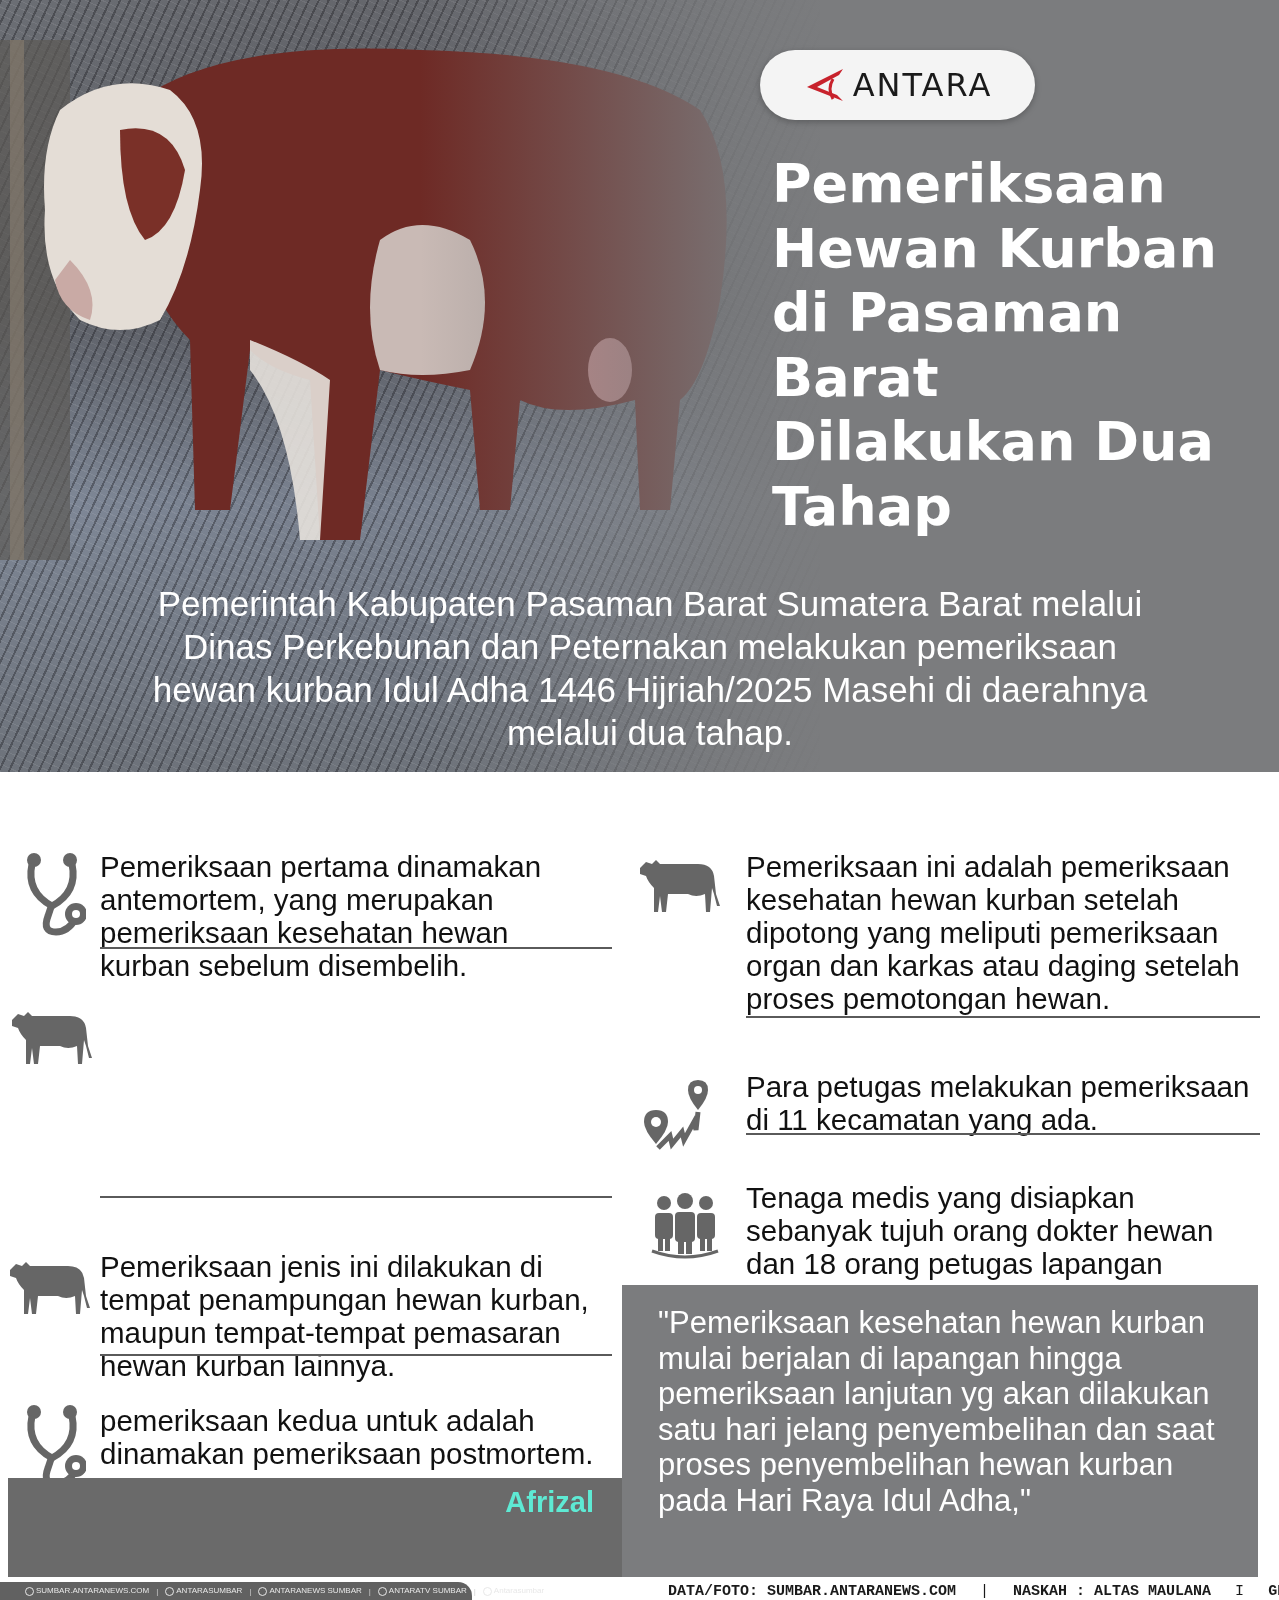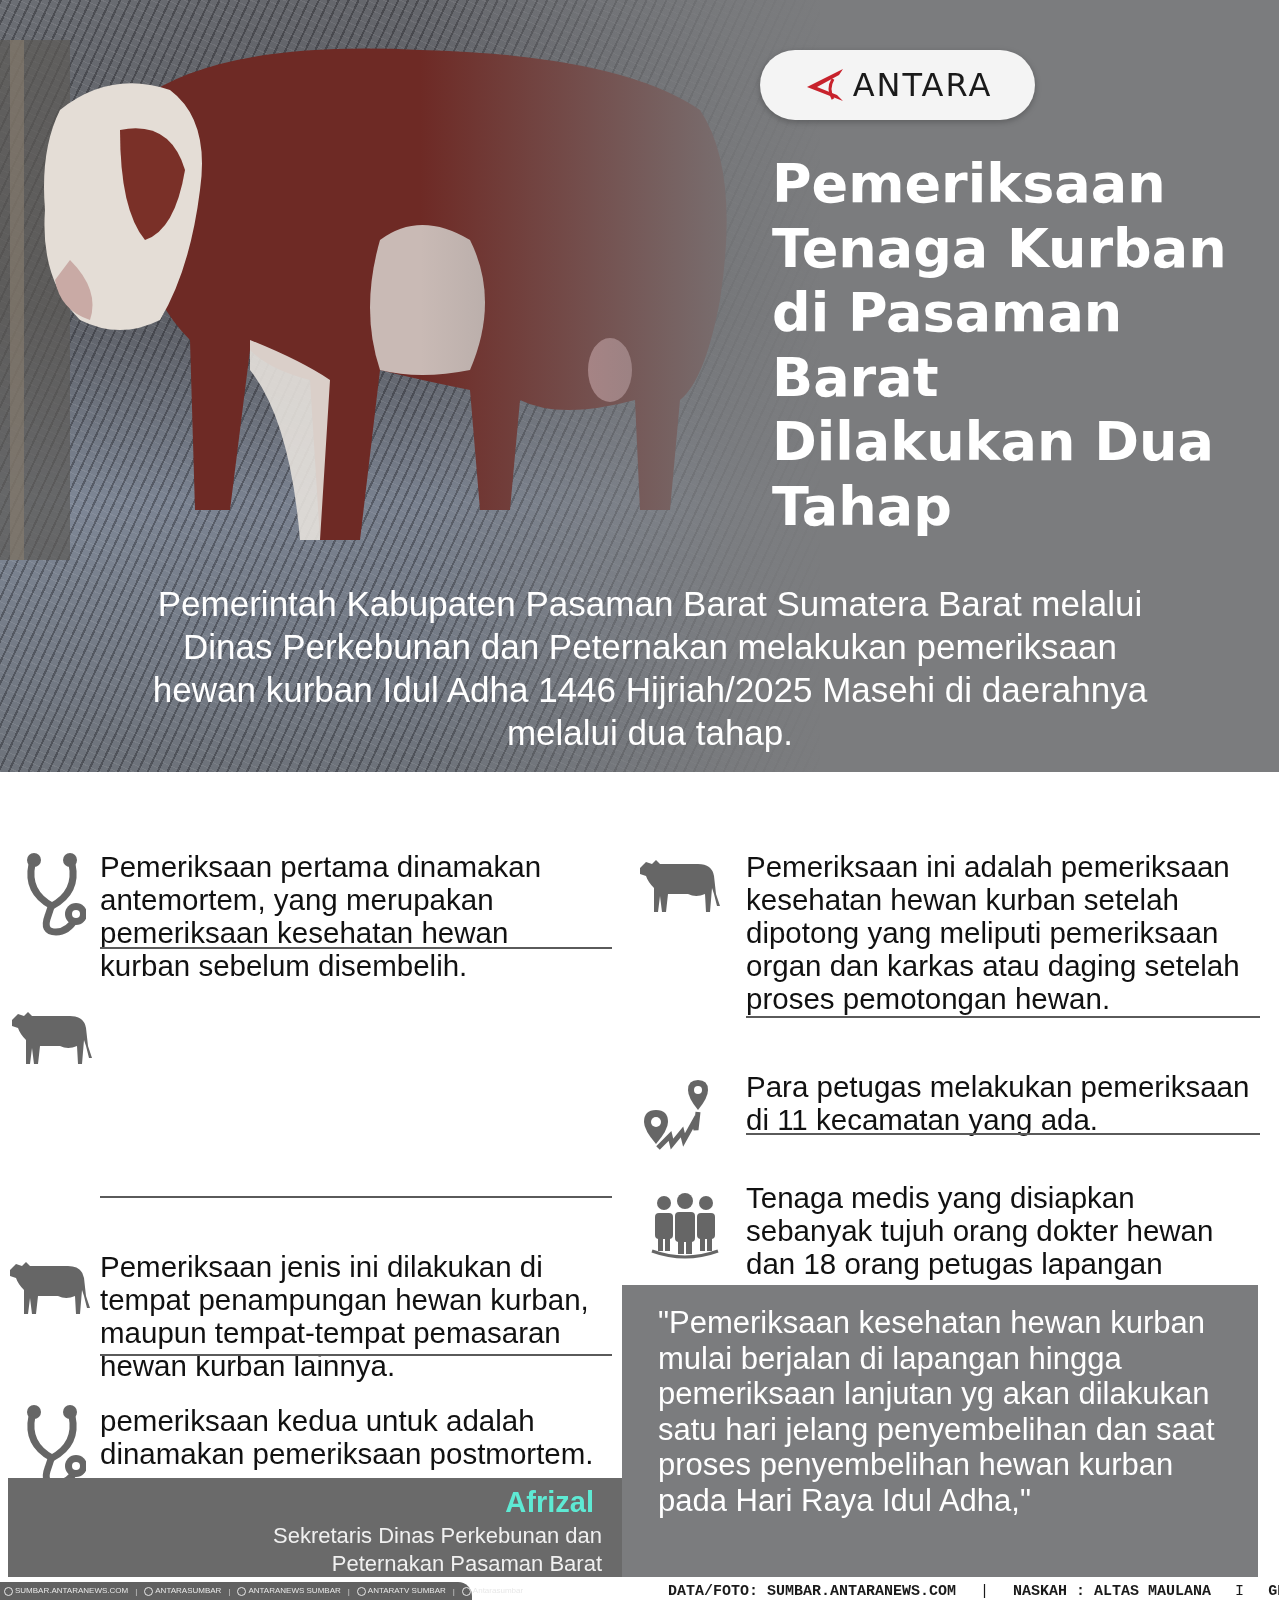--- a/index.html
+++ b/index.html
@@ -80,21 +80,21 @@
   }
   .attrib-role {
     position: absolute; right: 20px; top: 44px; width: 420px; text-align: right;
     font-family: "Liberation Sans", sans-serif; font-size: 22px; line-height: 28px; color: #f0f0f0;
   }
 
   
   .footer-social {
     position: absolute; left: 0; top: 1582px; width: 472px; height: 18px;
     background: #616161; border-top-right-radius: 14px;
-    display: flex; align-items: center; padding-left: 4px; gap: 4px;
+    display: flex; align-items: center; padding-left: 25px; gap: 4px;
     font-family: "Liberation Sans", sans-serif; font-size: 8px; color: #e8e8e8; white-space: nowrap;
   }
   .footer-social .sep { color: #cfcfcf; padding: 0 3px; }
   .social-ic {
     display: inline-block; width: 9px; height: 9px; border: 1px solid #e8e8e8; border-radius: 50%;
     margin-right: 2px; vertical-align: middle;
   }
   .footer-credits {
     position: absolute; left: 668px; top: 1584px; width: 600px; height: 14px;
     display: flex; align-items: center; gap: 18px;
@@ -129,21 +129,21 @@
   <div class="logo-pill">
     <svg class="logo-mark" viewBox="0 0 42 36">
       <path d="M40 2 L4 20 L40 34 L34 28 L14 20 L36 8 Z" fill="#c8222c"></path>
       <path d="M30 12 Q24 22 30 32" stroke="#c8222c" stroke-width="3" fill="none"></path>
     </svg>
     <span class="logo-text">ANTARA</span>
   </div>
 
   <div class="hero-title">
     <div>Pemeriksaan</div>
-    <div>Tenaga Kurban</div>
+    <div>Hewan Kurban</div>
     <div>di Pasaman</div>
     <div>Barat</div>
     <div>Dilakukan Dua</div>
     <div>Tahap</div>
   </div>
 
   <div class="hero-lead">Pemerintah Kabupaten Pasaman Barat Sumatera Barat melalui Dinas Perkebunan dan Peternakan melakukan pemeriksaan hewan kurban Idul Adha 1446 Hijriah/2025 Masehi di daerahnya melalui dua tahap.</div>
 </div>
 
 <div>
@@ -231,21 +231,20 @@
   </div>
 </div>
 
 <div class="quote-box">
   <div class="quote-text">"Pemeriksaan kesehatan hewan kurban mulai berjalan di lapangan hingga pemeriksaan lanjutan yg akan dilakukan satu hari jelang penyembelihan dan saat proses penyembelihan hewan kurban pada Hari Raya Idul Adha,"</div>
 </div>
 <div class="right-strip"></div>
 
 <div class="attrib-box">
   <div class="attrib-name">Afrizal</div>
-  <div class="attrib-role">Sekretaris Dinas Perkebunan dan Peternakan Pasaman Barat</div>
 </div>
 
 <div class="footer-social">
   <span><span class="social-ic"></span><span>SUMBAR.ANTARANEWS.COM</span></span>
   <span class="sep">|</span>
   <span><span class="social-ic"></span><span>ANTARASUMBAR</span></span>
   <span class="sep">|</span>
   <span><span class="social-ic"></span><span>ANTARANEWS SUMBAR</span></span>
   <span class="sep">|</span>
   <span><span class="social-ic"></span><span>ANTARATV SUMBAR</span></span>

